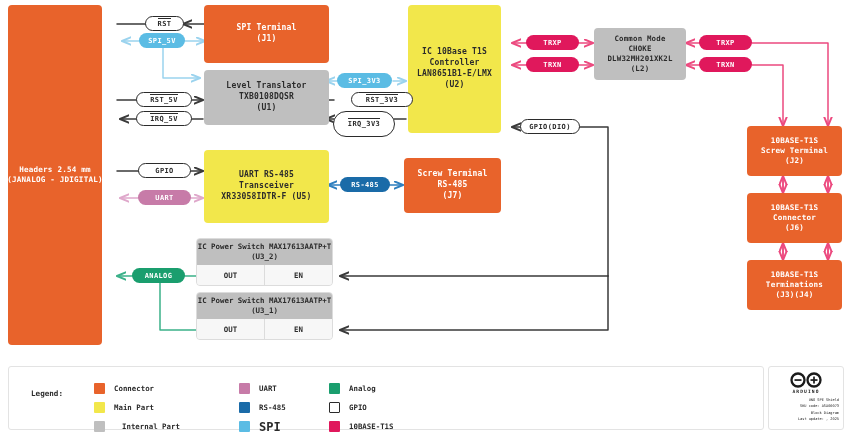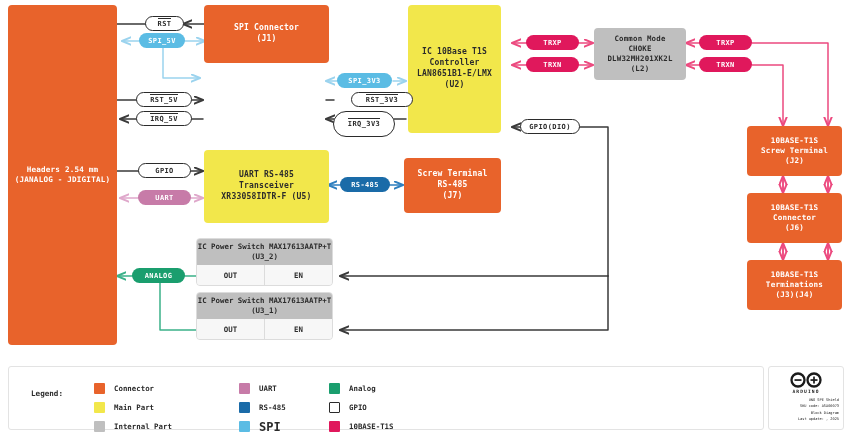--- a/index.html
+++ b/index.html
@@ -175,30 +175,35 @@
 
       <g stroke="#3BB189">
         <path d="M203,276 L168,276"></path>
         <path d="M203,330 L160,330 L160,283"></path>
         <path d="M133,276 L117,276" marker-end="url(#aG)"></path>
       </g>
 
     </g>
   </svg>
 
-  <div class="blk c-connector" style="left:8px;top:5px;width:109px;height:340px;font-size:7.6px;">
+  <div class="blk c-connector" style="left:8px;top:5px;width:94px;height:340px;font-size:7.6px;">
     <span class="ln">Headers 2.54 mm</span>
     <span class="ln">(JANALOG - JDIGITAL)</span>
   </div>
 
   <div class="blk c-connector" style="left:204px;top:5px;width:125px;height:58px;font-size:8px;">
-    <span class="ln">SPI Connector</span>
+    <span class="ln">SPI Terminal</span>
     <span class="ln">(J1)</span>
   </div>
 
+  <div class="blk c-internal" style="left:204px;top:70px;width:125px;height:55px;font-size:8px;">
+    <span class="ln">Level Translator</span>
+    <span class="ln">TXB0108DQSR</span>
+    <span class="ln">(U1)</span>
+  </div>
 
   <div class="blk c-main" style="left:408px;top:5px;width:93px;height:128px;font-size:8px;">
     <span class="ln">IC 10Base T1S</span>
     <span class="ln">Controller</span>
     <span class="ln">LAN8651B1-E/LMX</span>
     <span class="ln">(U2)</span>
   </div>
 
   <div class="blk c-internal" style="left:594px;top:28px;width:92px;height:52px;font-size:7.4px;">
     <span class="ln">Common Mode</span>
@@ -330,21 +335,21 @@
       <div class="lg-row">
         <span class="sw" style="background:#E8632B;"></span>
         <span class="lg-lbl" style="font-size:7.4px;">Connector</span>
       </div>
       <div class="lg-row">
         <span class="sw" style="background:#F2E74B;"></span>
         <span class="lg-lbl" style="font-size:7.4px;">Main Part</span>
       </div>
       <div class="lg-row">
         <span class="sw" style="background:#BFBFBF;"></span>
-        <span class="lg-lbl" style="font-size:7.4px;">Internal Part</span>
+        <span class="lg-lbl" style="font-size:7.4px;margin-left:8px;">Internal Part</span>
       </div>
     </div>
 
     <div class="lg-col" style="left:230px;">
       <div class="lg-row">
         <span class="sw" style="background:#C77BA8;"></span>
         <span class="lg-lbl" style="font-size:7.4px;">UART</span>
       </div>
       <div class="lg-row">
         <span class="sw" style="background:#1A6BA8;"></span>

